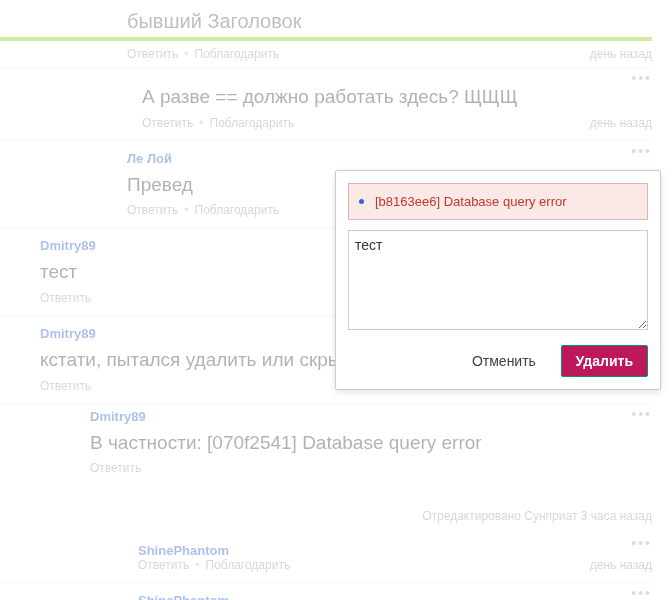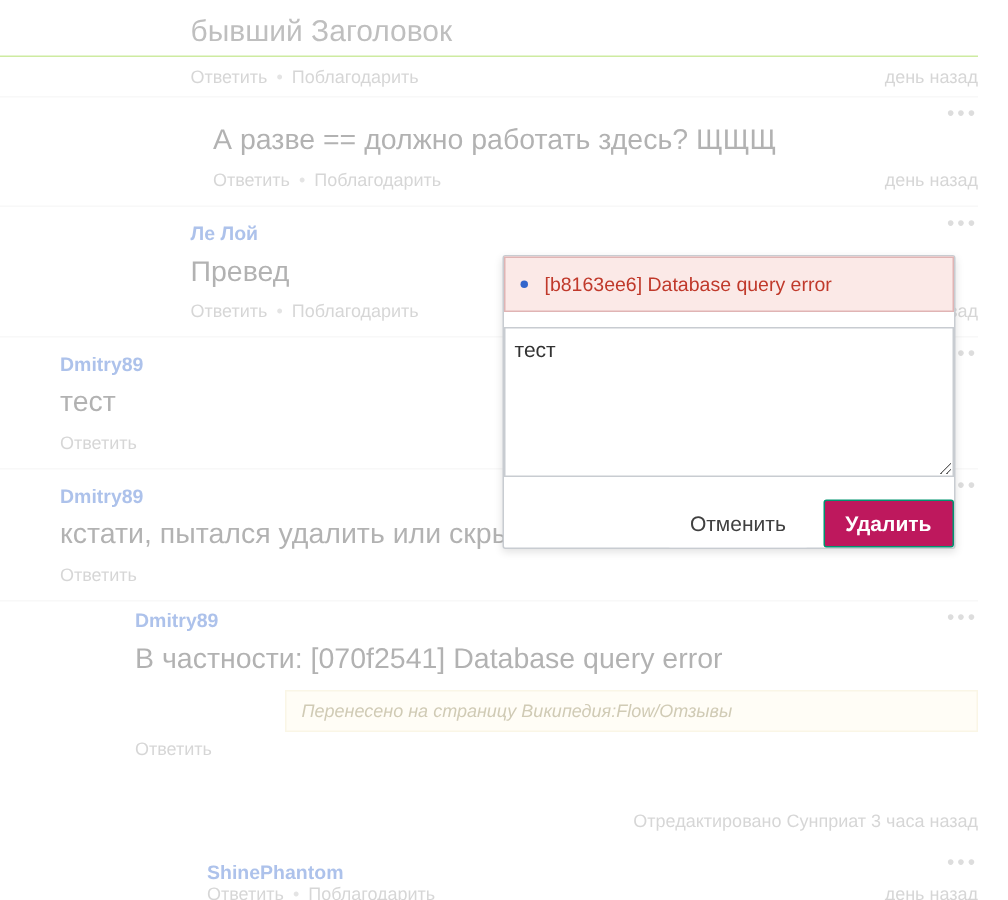--- a/index.html
+++ b/index.html
@@ -12,21 +12,21 @@
     color: #54595d;
     background: #fff;
     position: relative;
     overflow: hidden;
   }
   .thread {
     padding: 8px 20px 8px 0;
   }
   .title-row {
     padding: 2px 0 4px 127px;
-    border-bottom: 1px solid #84cc16;
+    border-bottom: 4px solid #84cc16;
   }
   .title-text {
     font-size: 20px;
     color: #606060;
     font-weight: 400;
   }
   .post {
     position: relative;
   }
   .post .author {
@@ -102,20 +102,21 @@
   
   .dialog {
     position: absolute;
     top: 170px;
     left: 335px;
     width: 300px;
     background: #fff;
     border: 1px solid #c8ccd1;
     border-radius: 2px;
     box-shadow: 0 2px 6px rgba(0,0,0,0.12);
+    padding: 12px;
   }
   .dialog .error-box {
     border: 1px solid #e0b4b4;
     background: #fbe9e7;
     color: #c0392b;
     padding: 10px 12px 10px 26px;
     margin-bottom: 10px;
     position: relative;
     font-size: 13px;
   }
@@ -218,21 +219,20 @@
     <div class="body">кстати, пытался удалить или скрыть комментарий</div>
     <div class="actions">
       <span class="act">Ответить</span>
     </div>
   </div>
 
   <div class="post lvl-out1" style="border-bottom:none;">
     <span class="more-icon">•••</span>
     <div class="author">Dmitry89</div>
     <div class="body">В частности: [070f2541] Database query error</div>
-    <div class="moved-note">Перенесено на страницу Википедия:Flow/Отзывы</div>
     <div class="edited">
       <span class="reply">Ответить</span>
       <span class="ed">Отредактировано Сунприат 3 часа назад</span>
     </div>
   </div>
 
   <div class="post lvl-out2">
     <span class="more-icon">•••</span>
     <div class="author">ShinePhantom</div>
     <div class="actions">

